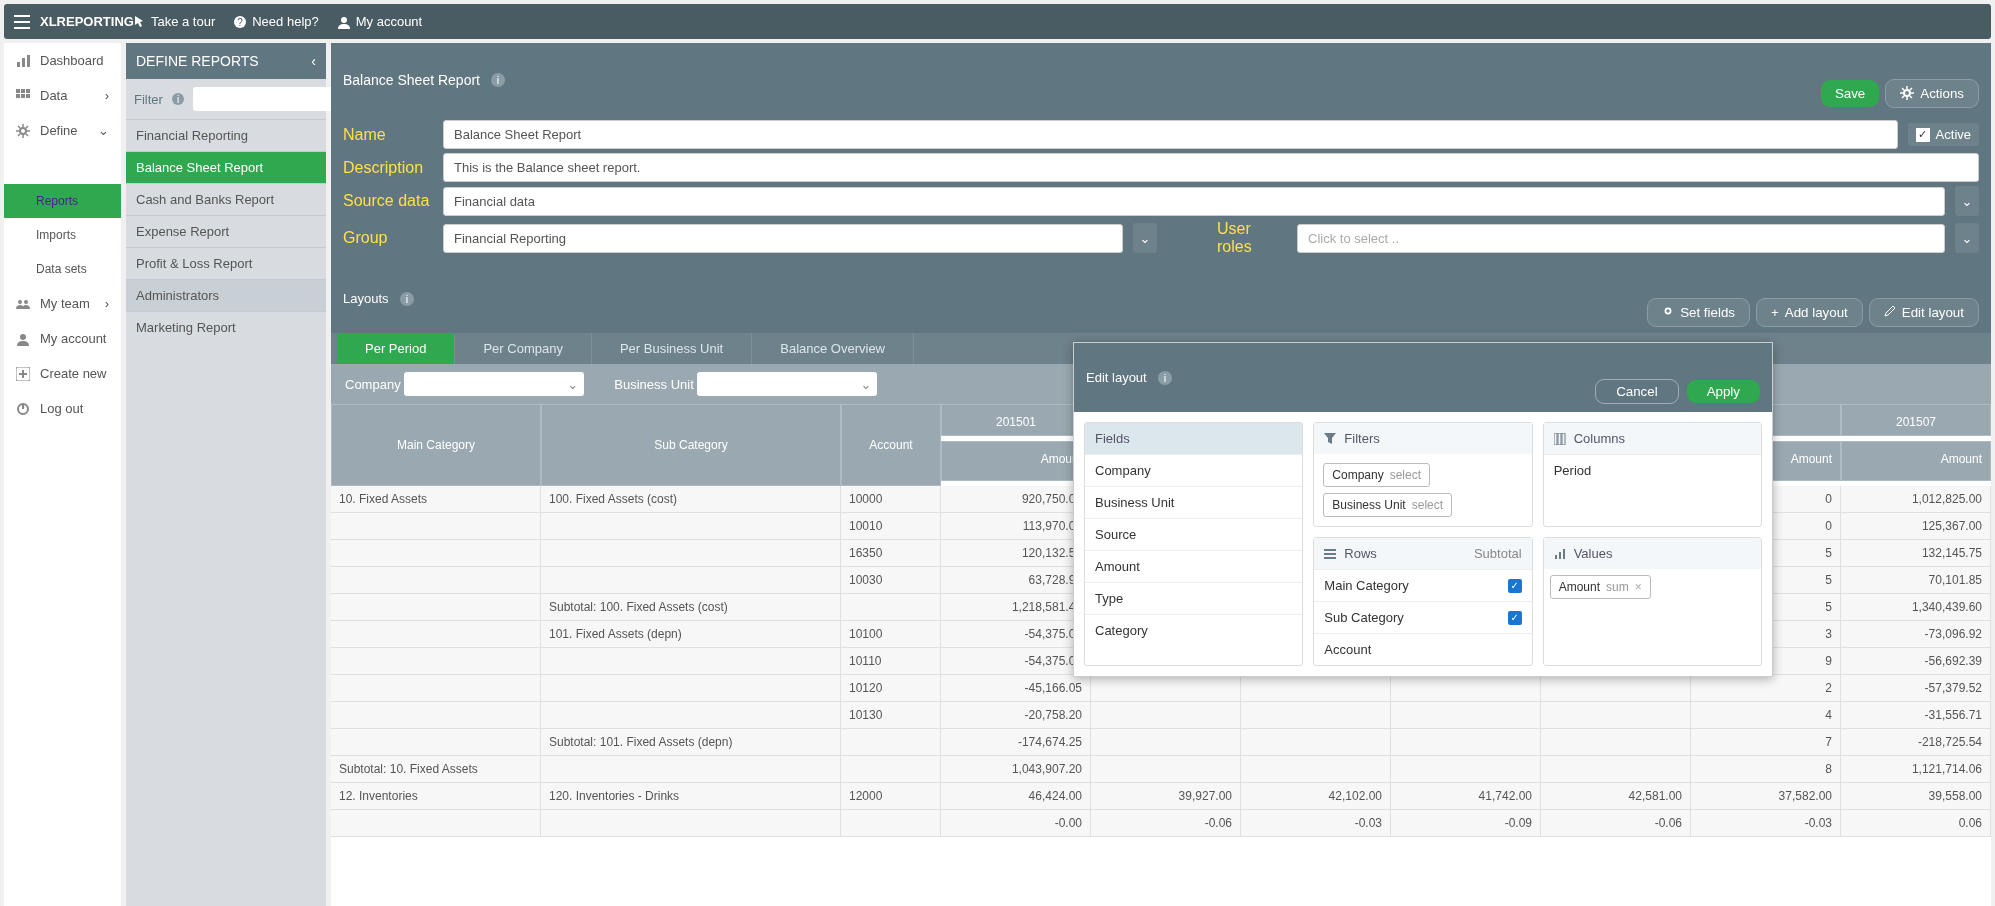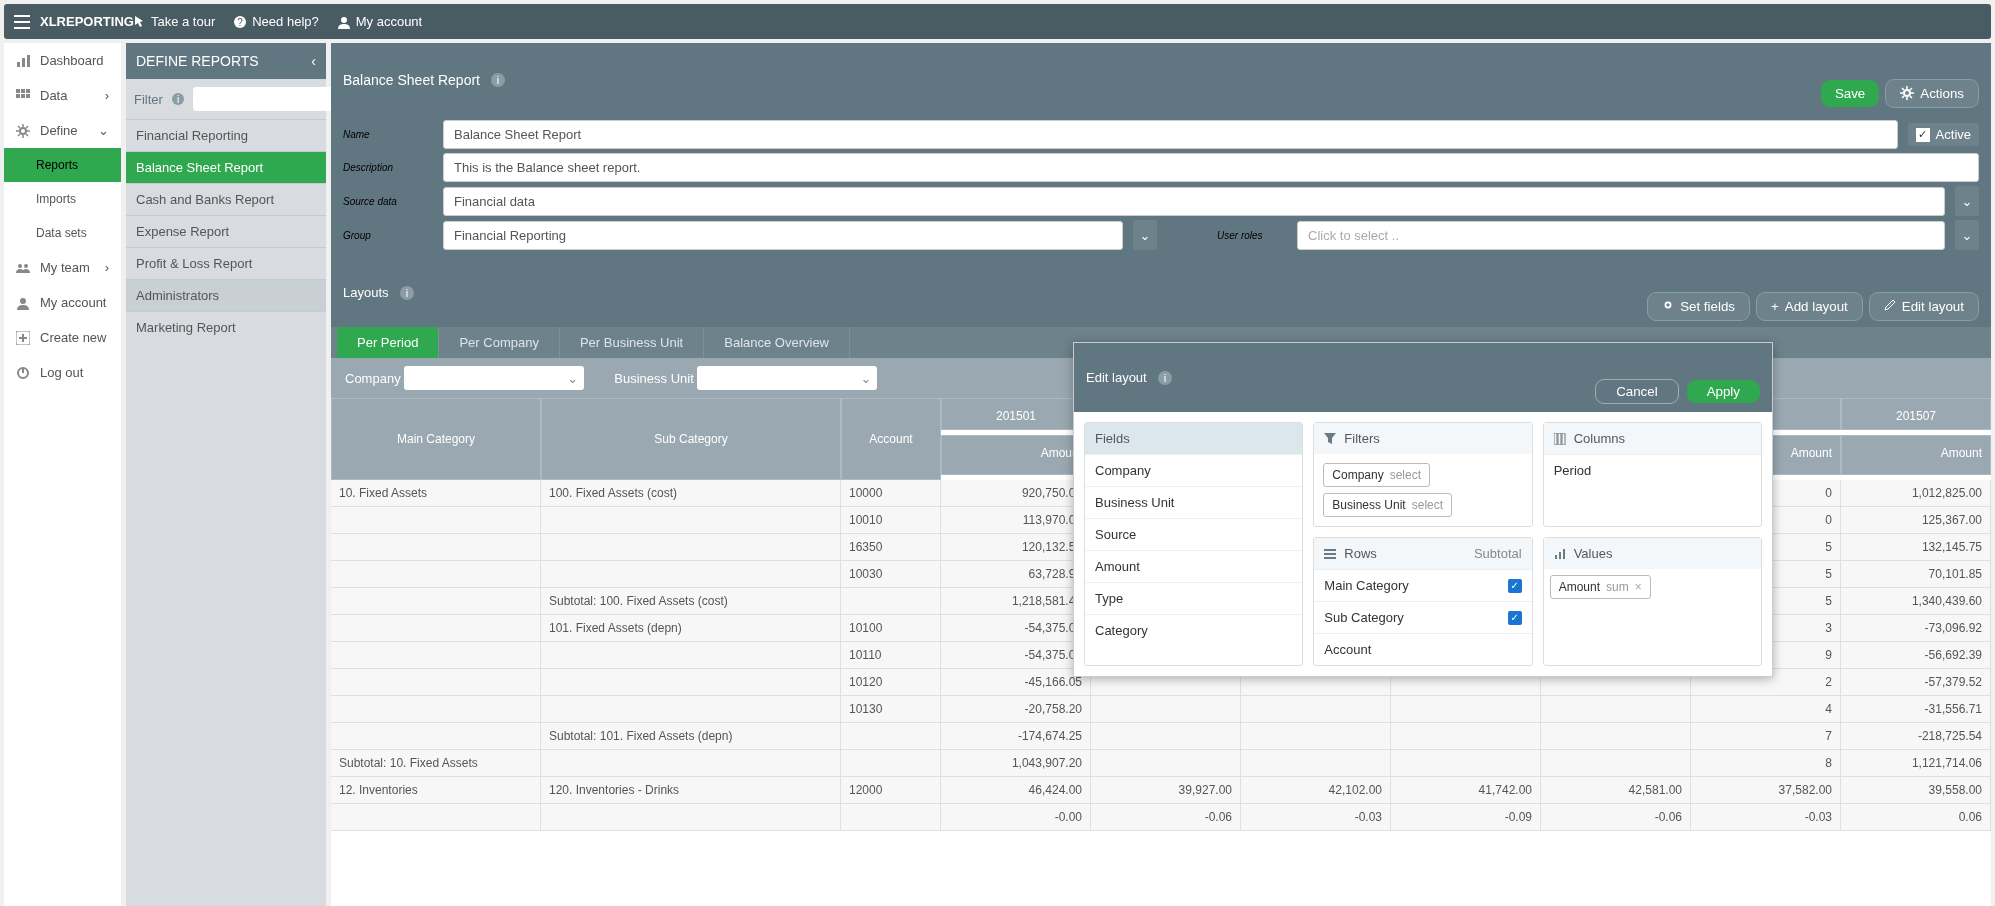--- a/index.html
+++ b/index.html
@@ -12,21 +12,21 @@
 .topbar .center { flex: 1; text-align: center; }
 .topbar .right { display: flex; gap: 18px; }
 .topbar .right .link { display: flex; align-items: center; gap: 5px; cursor: pointer; }
 
 .main-wrap { display: flex; height: 870px; padding: 0 4px 4px 4px; gap: 5px; }
 
 
 .leftnav { width: 140px; background: #fff; display: flex; flex-direction: column; }
 .leftnav .item { padding: 10px 12px; display: flex; align-items: center; gap: 10px; cursor: pointer; color: #555; }
 .leftnav .item.sub { padding-left: 32px; font-size: 12px; }
-.leftnav .item.active { background: #2fa84f; color: #000000; }
+.leftnav .item.active { background: #2fa84f; color: #4c1d95; margin-top: 36px; }
 .leftnav .item .chev { margin-left: auto; }
 
 
 .define-panel { width: 200px; background: #d8dce0; }
 .define-panel .header { background: #607680; color: #fff; padding: 10px; display: flex; align-items: center; justify-content: space-between; font-size: 14px; }
 .define-panel .filter-row { padding: 8px; display: flex; align-items: center; gap: 8px; color: #607680; }
 .define-panel .filter-row input { flex: 1; background: #fff; border: none; height: 24px; border-radius: 3px; padding: 0 6px; }
 .define-panel .list .row { padding: 8px 10px; color: #555; cursor: pointer; border-top: 1px solid #c5cbd0; }
 .define-panel .list .row.active { background: #2fa84f; color: #fff; }
 .define-panel .list .row.sel { background: #c8d0d6; }
@@ -36,32 +36,32 @@
 .content-header { display: flex; align-items: center; padding: 8px 12px; color: #fff; }
 .content-header .title { font-size: 14px; }
 .content-header .info { margin-left: 10px; }
 .content-header .spacer { flex: 1; }
 .btn { padding: 6px 14px; border-radius: 9px; cursor: pointer; display: inline-flex; align-items: flex-start; gap: 6px; border: none; color: #fff; margin-top: 28px; }
 .btn.green { background: #2fa84f; }
 .btn.grey { background: #6e828c; border: 1px solid #8a9ca5; }
 
 .form-area { padding: 4px 12px; color: #fff; }
 .form-row { display: flex; align-items: center; margin-bottom: 4px; gap: 10px; }
-.form-row .label { width: 90px; color: #000000; font-size: 10px; font-style: italic; }
+.form-row .label { width: 90px; color: #fde047; font-size: 16px; }
 .form-row .input { flex: 1; background: #fff; color: #555; padding: 6px 10px; border-radius: 3px; border: 1px solid #ccc; }
 .form-row .input.select { display: flex; justify-content: space-between; align-items: center; }
 .form-row .drop-btn { background: #6e828c; width: 24px; height: 30px; border-radius: 3px; display: flex; align-items: center; justify-content: center; cursor: pointer; }
 .checkbox-wrap { display: flex; align-items: center; gap: 6px; background: #6e828c; padding: 4px 8px; border-radius: 3px; }
 .checkbox-wrap .cb { width: 14px; height: 14px; background: #fff; display: flex; align-items: center; justify-content: center; color: #333; font-size: 11px; }
 
 .layouts-bar { display: flex; align-items: center; padding: 6px 12px; color: #fff; }
 .layouts-bar .spacer { flex: 1; }
 
 .tabs { display: flex; background: #6e828c; padding: 0 6px; }
-.tabs .tab { padding: 8px 20px; cursor: pointer; color: #dde5ea; border-right: 1px solid #7d8f98; }
+.tabs .tab { padding: 8px 28px; cursor: pointer; color: #dde5ea; border-right: 1px solid #7d8f98; }
 .tabs .tab.active { background: #2fa84f; color: #fff; border-radius: 4px 4px 0 0; }
 
 .filter-bar { background: #9aa9b1; padding: 8px 14px; display: flex; gap: 30px; align-items: center; color: #fff; }
 .filter-bar .sel { background: #fff; width: 180px; height: 24px; border-radius: 3px; display: inline-flex; align-items: center; justify-content: flex-end; padding: 0 6px; }
 
 
 .table-wrap { flex: 1; overflow: hidden; position: relative; background: #fff; }
 .grid { display: grid; grid-template-columns: 210px 300px 100px repeat(7, 150px); font-size: 12px; color: #555; }
 .grid .th { background: #9aa9b1; color: #fff; padding: 10px 8px; text-align: center; border: 1px solid #aebac1; }
 .grid .th.main { display: flex; align-items: center; justify-content: center; height: 82px; }

